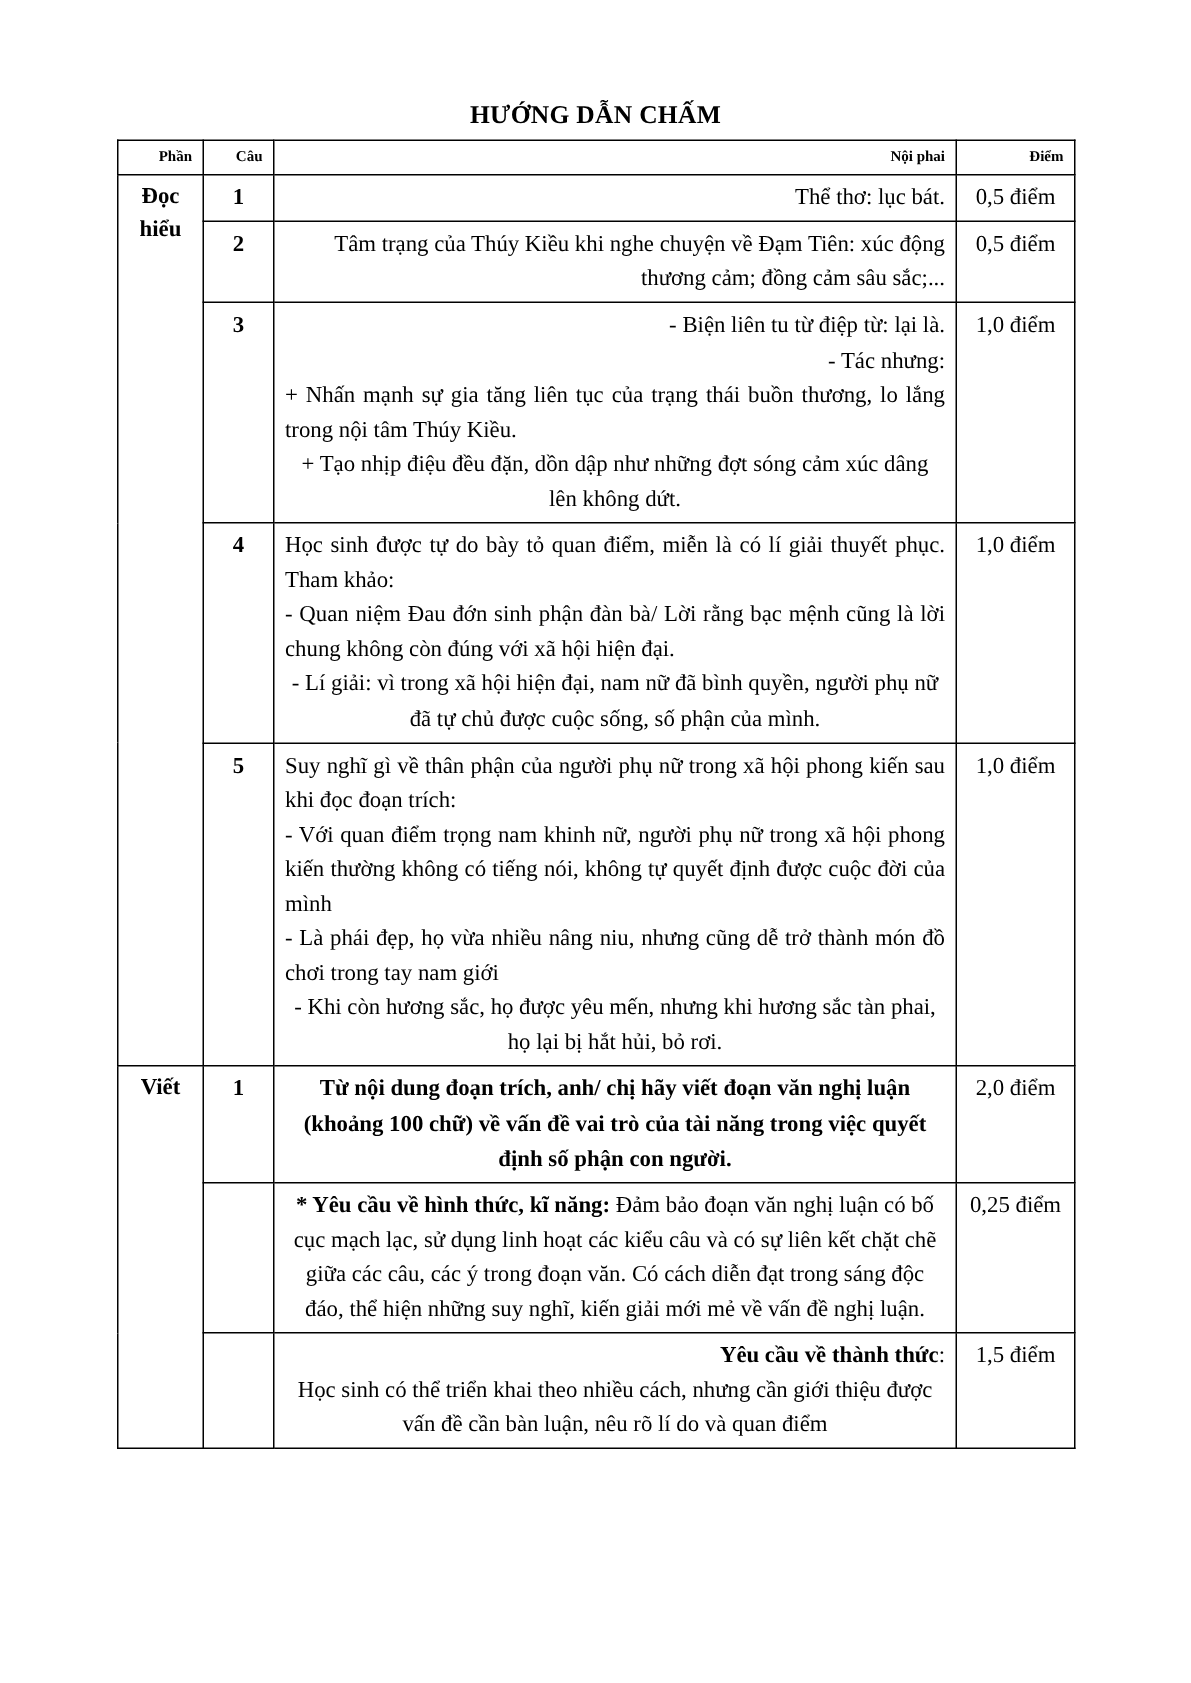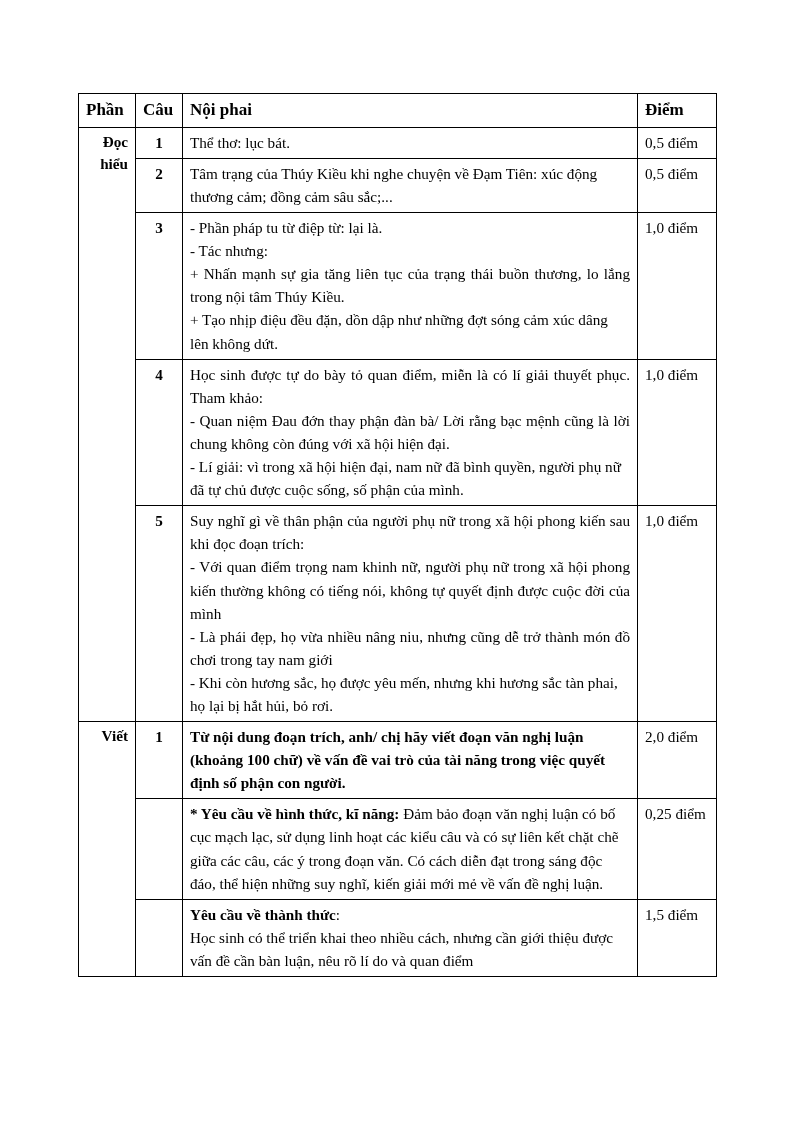--- a/index.html
+++ b/index.html
@@ -51,69 +51,71 @@
     vertical-align: top;
     box-sizing: border-box;
   }
   
   col.c-phan    { width: 57px; }
   col.c-cau     { width: 47px; }
   col.c-noidung { width: 455px; }
   col.c-diem    { width: 79px; }
 
   thead th {
-    text-align: left;
+    text-align: right;
     font-weight: bold;
     vertical-align: middle;
     padding-top: 4px;
     padding-bottom: 5px;
-    font-size: 17px;
+    font-size: 10px;
   }
   td.col-phan {
-    text-align: right;
+    text-align: center;
     font-weight: bold;
     vertical-align: top;
     padding-top: 5px;
     line-height: 1.45;
   }
   td.col-cau {
     text-align: center;
     font-weight: bold;
     vertical-align: top;
     padding-top: 5px;
   }
   td.col-diem {
+    text-align: center;
     vertical-align: middle;
     white-space: normal;
   }
   td.col-noidung {
     text-align: justify;
     text-justify: inter-word;
     hyphens: none;
     padding-left: 8px;
     padding-right: 6px;
   }
   td.col-noidung p {
     margin: 0;
     text-align: justify;
   }
   td.col-noidung p.last,
   td.col-noidung p:last-child {
-    text-align: left;
+    text-align: center;
   }
   td.col-noidung p.nojust {
-    text-align: left;
+    text-align: right;
   }
   .b { font-weight: bold; margin-top: 41px; }
 </style>
 </head>
 <body>
 
 <div class="page">
 
+  <div class="doc-title">HƯỚNG DẪN CHẤM</div>
 
   <table class="grading">
     <colgroup>
       <col class="c-phan">
       <col class="c-cau">
       <col class="c-noidung">
       <col class="c-diem">
     </colgroup>
     <thead>
       <tr>
@@ -135,32 +137,32 @@
         <tr>
           <td class="col-cau">2</td>
           <td class="col-noidung">
             <p class="nojust">Tâm trạng của Thúy Kiều khi nghe chuyện về Đạm Tiên: xúc động thương cảm; đồng cảm sâu sắc;...</p>
           </td>
           <td class="col-diem">0,5 điểm</td>
         </tr>
         <tr>
           <td class="col-cau">3</td>
           <td class="col-noidung">
-            <p class="nojust">- Phần pháp tu từ điệp từ: lại là.</p>
+            <p class="nojust">- Biện liên tu từ điệp từ: lại là.</p>
             <p class="nojust">- Tác nhưng:</p>
             <p>+ Nhấn mạnh sự gia tăng liên tục của trạng thái buồn thương, lo lắng trong nội tâm Thúy Kiều.</p>
             <p>+ Tạo nhịp điệu đều đặn, dồn dập như những đợt sóng cảm xúc dâng lên không dứt.</p>
           </td>
           <td class="col-diem">1,0 điểm</td>
         </tr>
         <tr>
           <td class="col-cau">4</td>
           <td class="col-noidung">
             <p>Học sinh được tự do bày tỏ quan điểm, miễn là có lí giải thuyết phục. Tham khảo:</p>
-            <p>- Quan niệm Đau đớn thay phận đàn bà/ Lời rằng bạc mệnh cũng là lời chung không còn đúng với xã hội hiện đại.</p>
+            <p>- Quan niệm Đau đớn sinh phận đàn bà/ Lời rằng bạc mệnh cũng là lời chung không còn đúng với xã hội hiện đại.</p>
             <p>- Lí giải: vì trong xã hội hiện đại, nam nữ đã bình quyền, người phụ nữ đã tự chủ được cuộc sống, số phận của mình.</p>
           </td>
           <td class="col-diem">1,0 điểm</td>
         </tr>
         <tr>
           <td class="col-cau">5</td>
           <td class="col-noidung">
             <p>Suy nghĩ gì về thân phận của người phụ nữ trong xã hội phong kiến sau khi đọc đoạn trích:</p>
             <p>- Với quan điểm trọng nam khinh nữ, người phụ nữ trong xã hội phong kiến thường không có tiếng nói, không tự quyết định được cuộc đời của mình</p>
             <p>- Là phái đẹp, họ vừa nhiều nâng niu, nhưng cũng dễ trở thành món đồ chơi trong tay nam giới</p>

